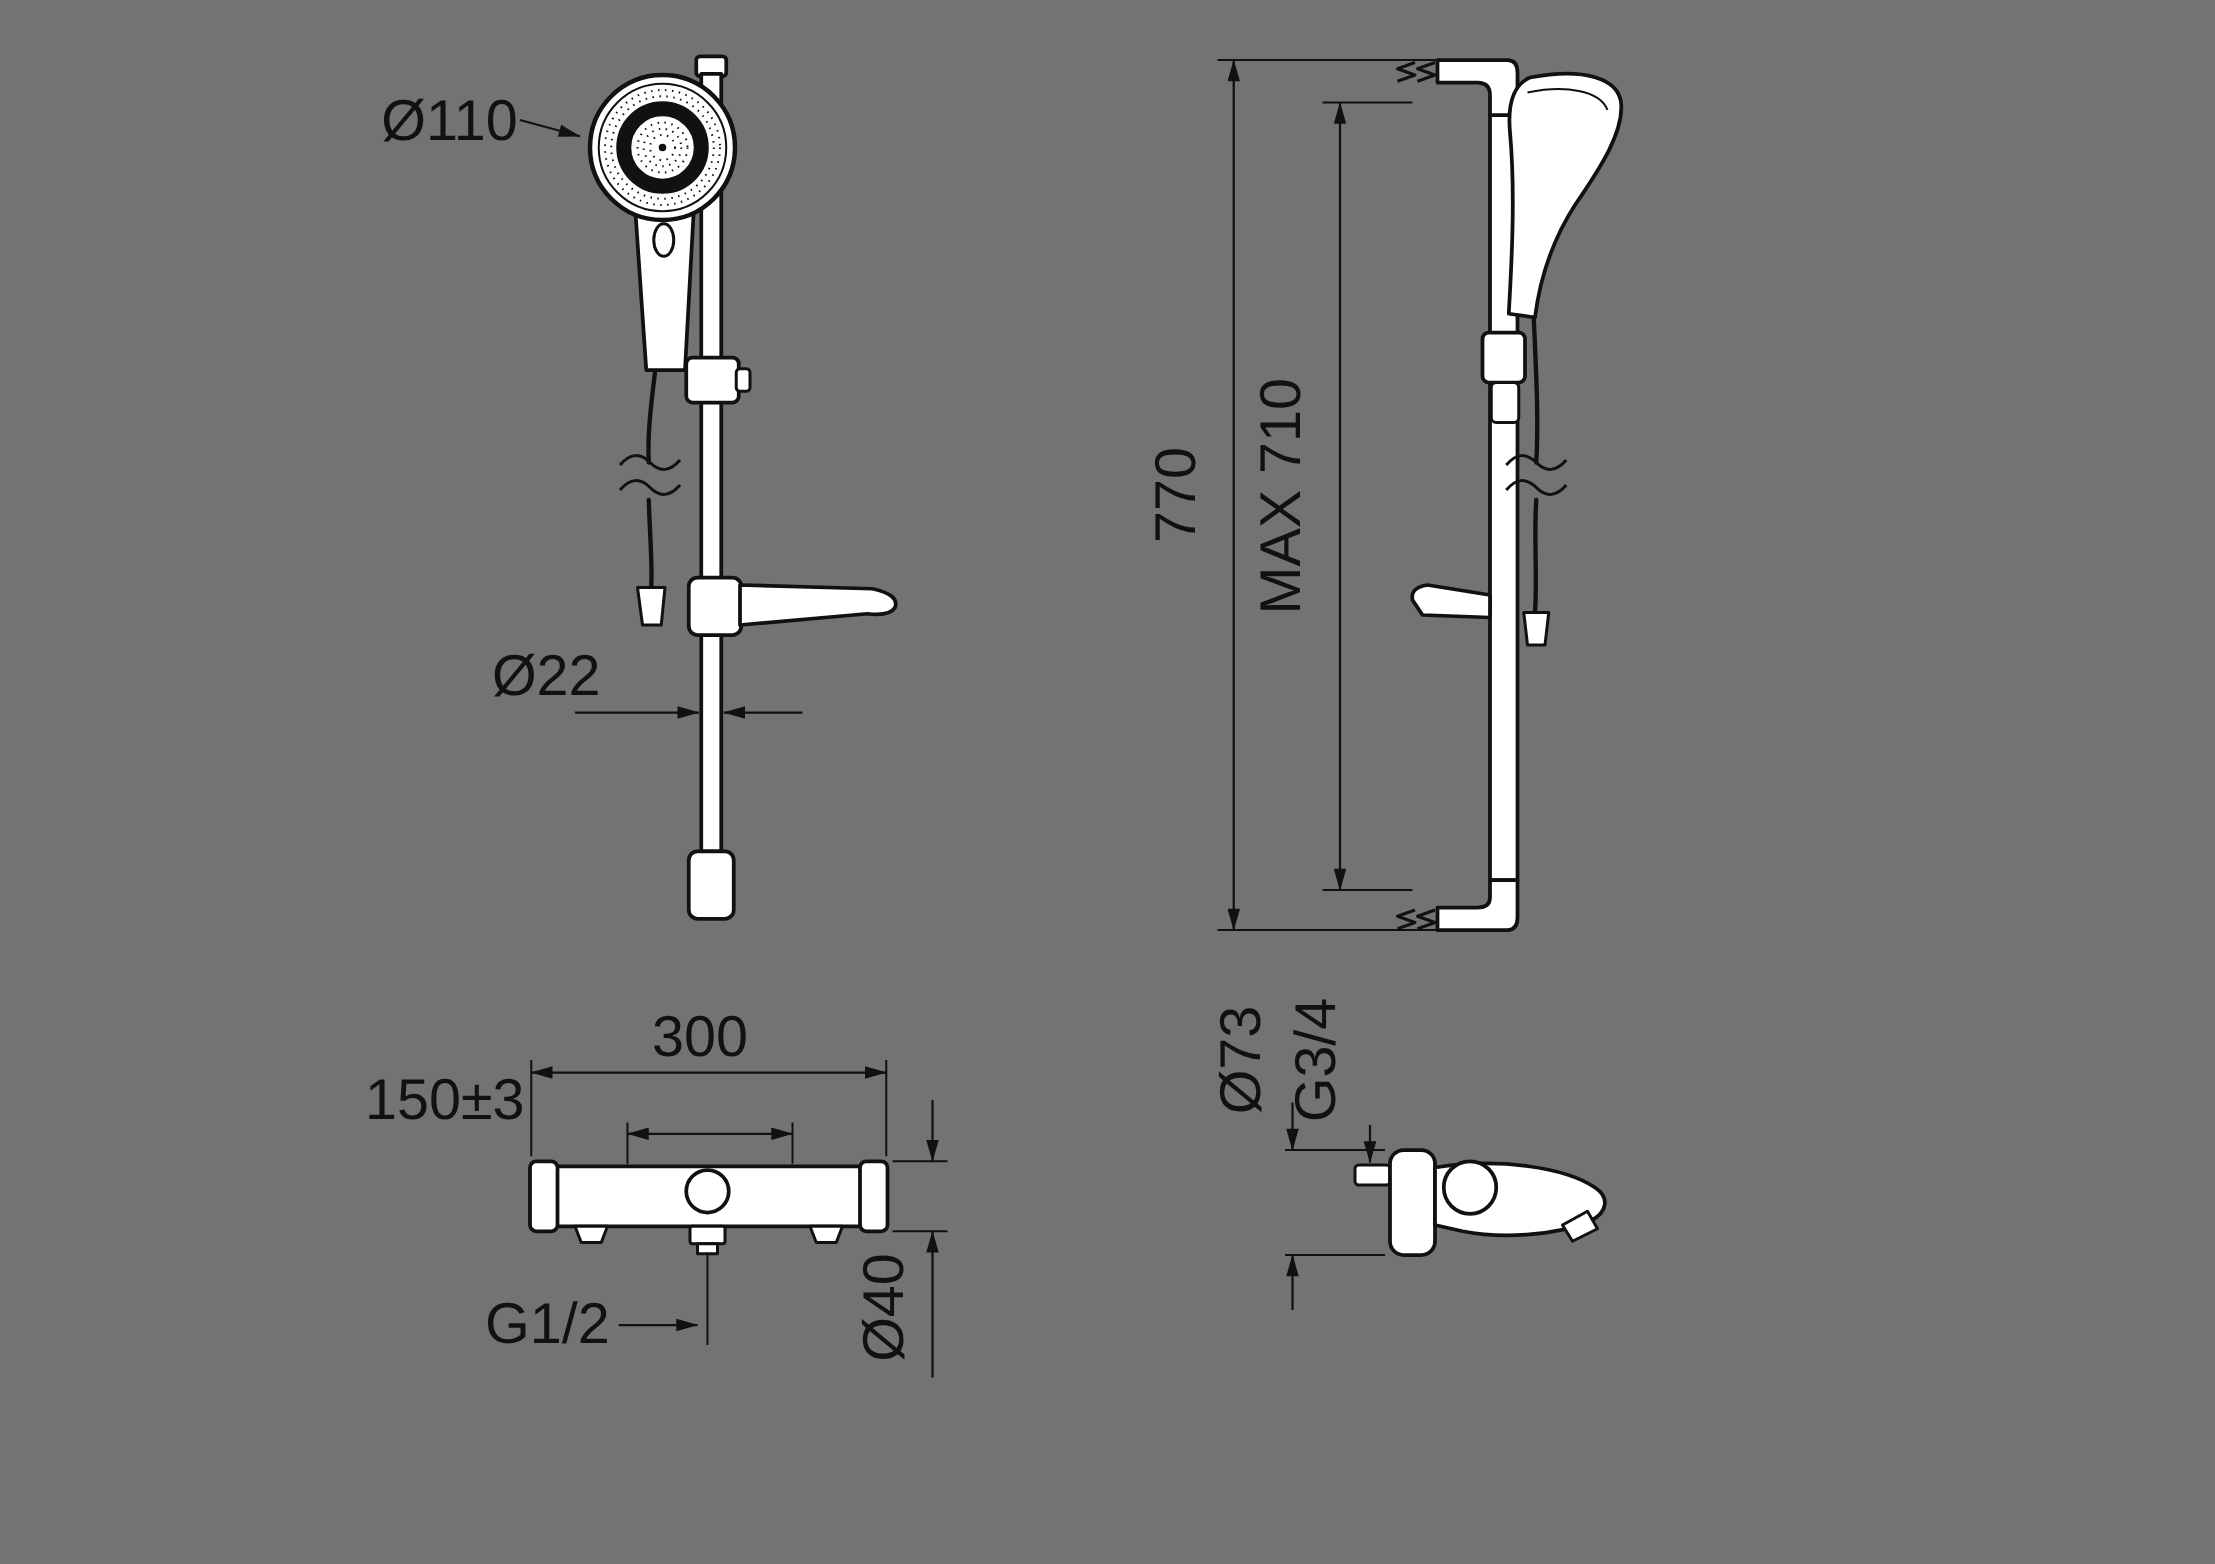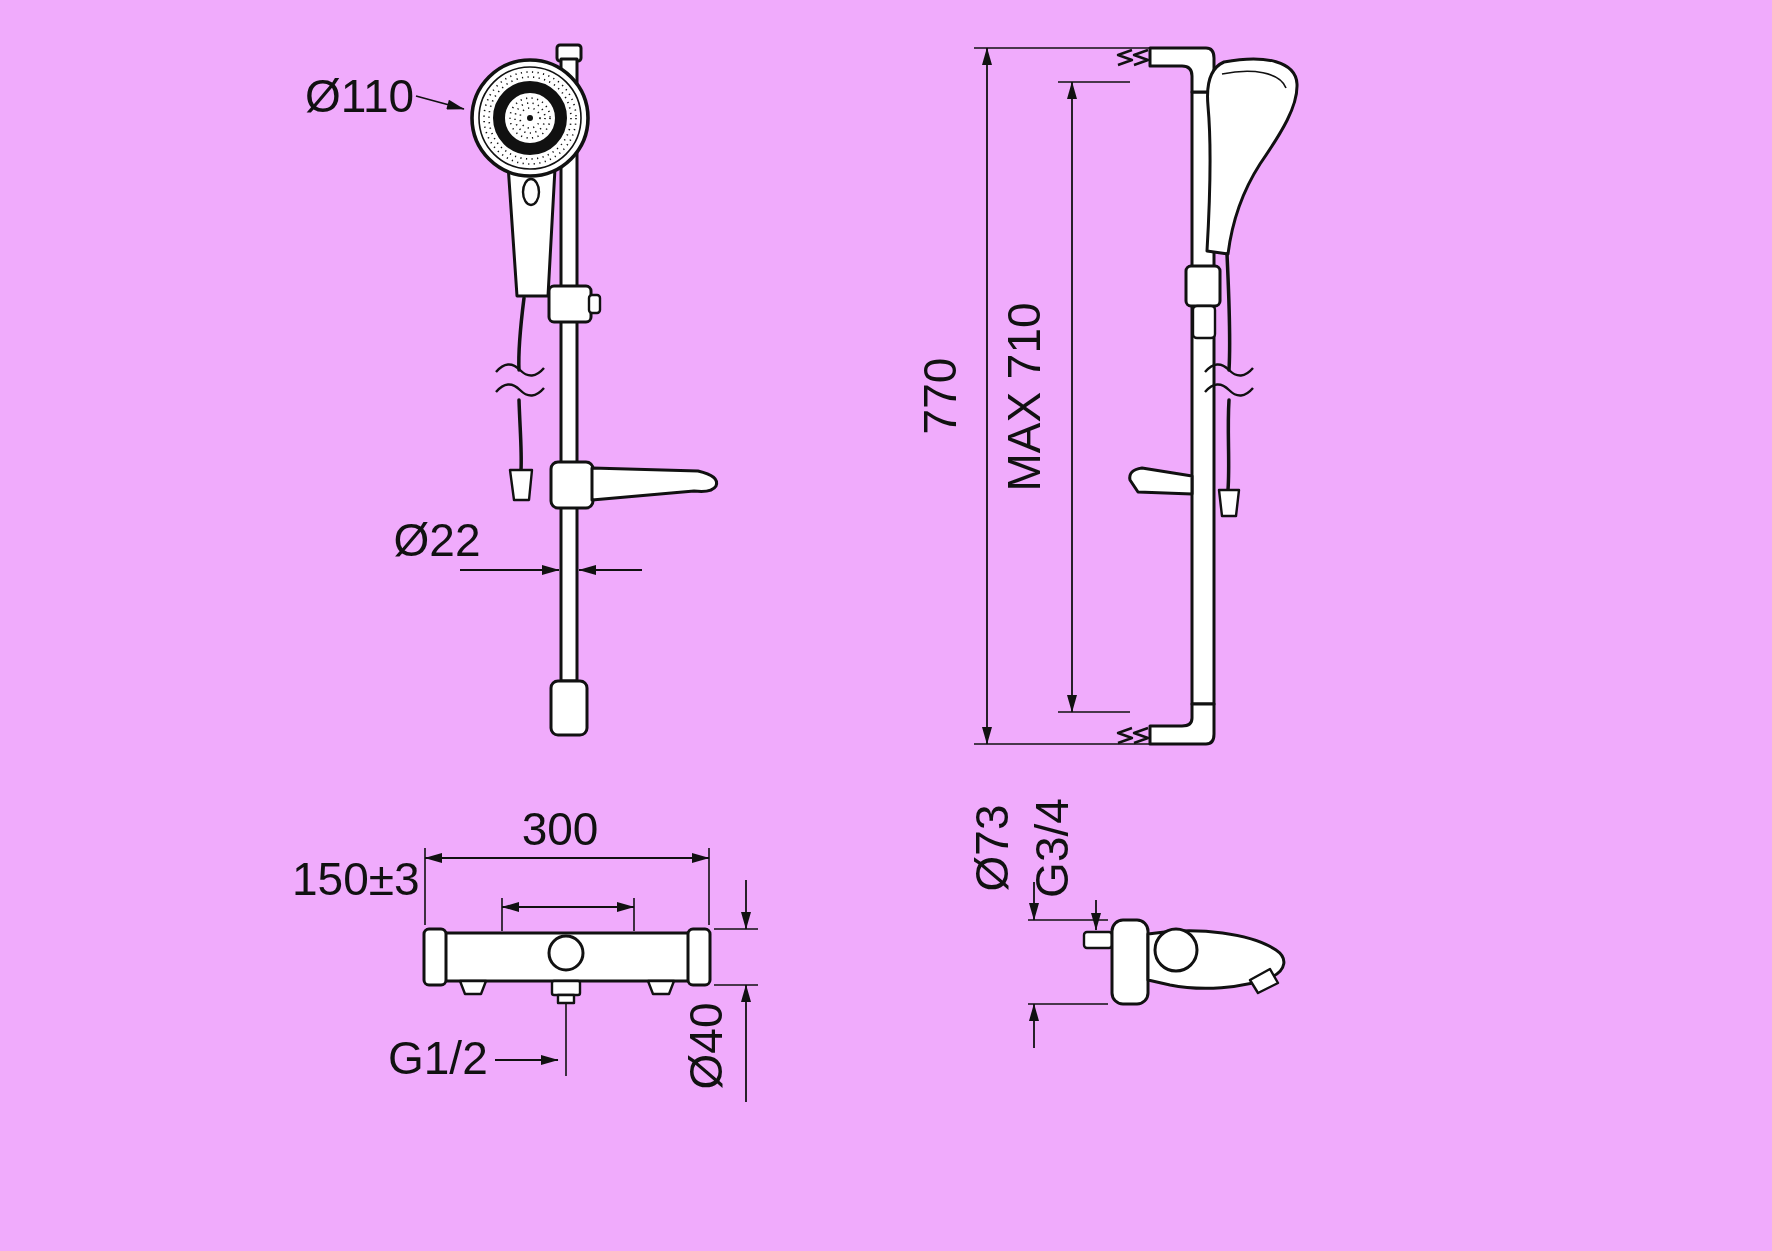--- a/index.html
+++ b/index.html
@@ -1,16 +1,16 @@
 <!DOCTYPE html>
 <html><head>
 <meta charset="utf-8">
 <style>
   html,body { margin:0; padding:0; background:#ffffff; }
-  .canvas { width:1772px; height:1251px; background:#f0abfc; position:relative; overflow:hidden; }
+  .canvas { width:1772px; height:1251px; background:#737373; position:relative; overflow:hidden; }
   svg { display:block; }
   .outline { fill:#ffffff; stroke:#111111; stroke-width:3; stroke-linejoin:round; stroke-linecap:round; }
   .outline2 { fill:#ffffff; stroke:#111111; stroke-width:2.4; stroke-linejoin:round; }
   .thick { fill:none; stroke:#111111; stroke-width:3.5; stroke-linecap:round; }
   .thin { fill:none; stroke:#111111; stroke-width:1.6; }
   .dim { fill:none; stroke:#111111; stroke-width:1.8; }
   .ext { fill:none; stroke:#111111; stroke-width:1.6; }
   .dots { fill:none; stroke:#111111; stroke-width:1.6; stroke-dasharray:1.2 4.4; }
   .ring { fill:none; stroke:#111111; stroke-width:12; }
   .dimtext { font-family:"Liberation Sans", sans-serif; font-size:46px; fill:#111111; }

